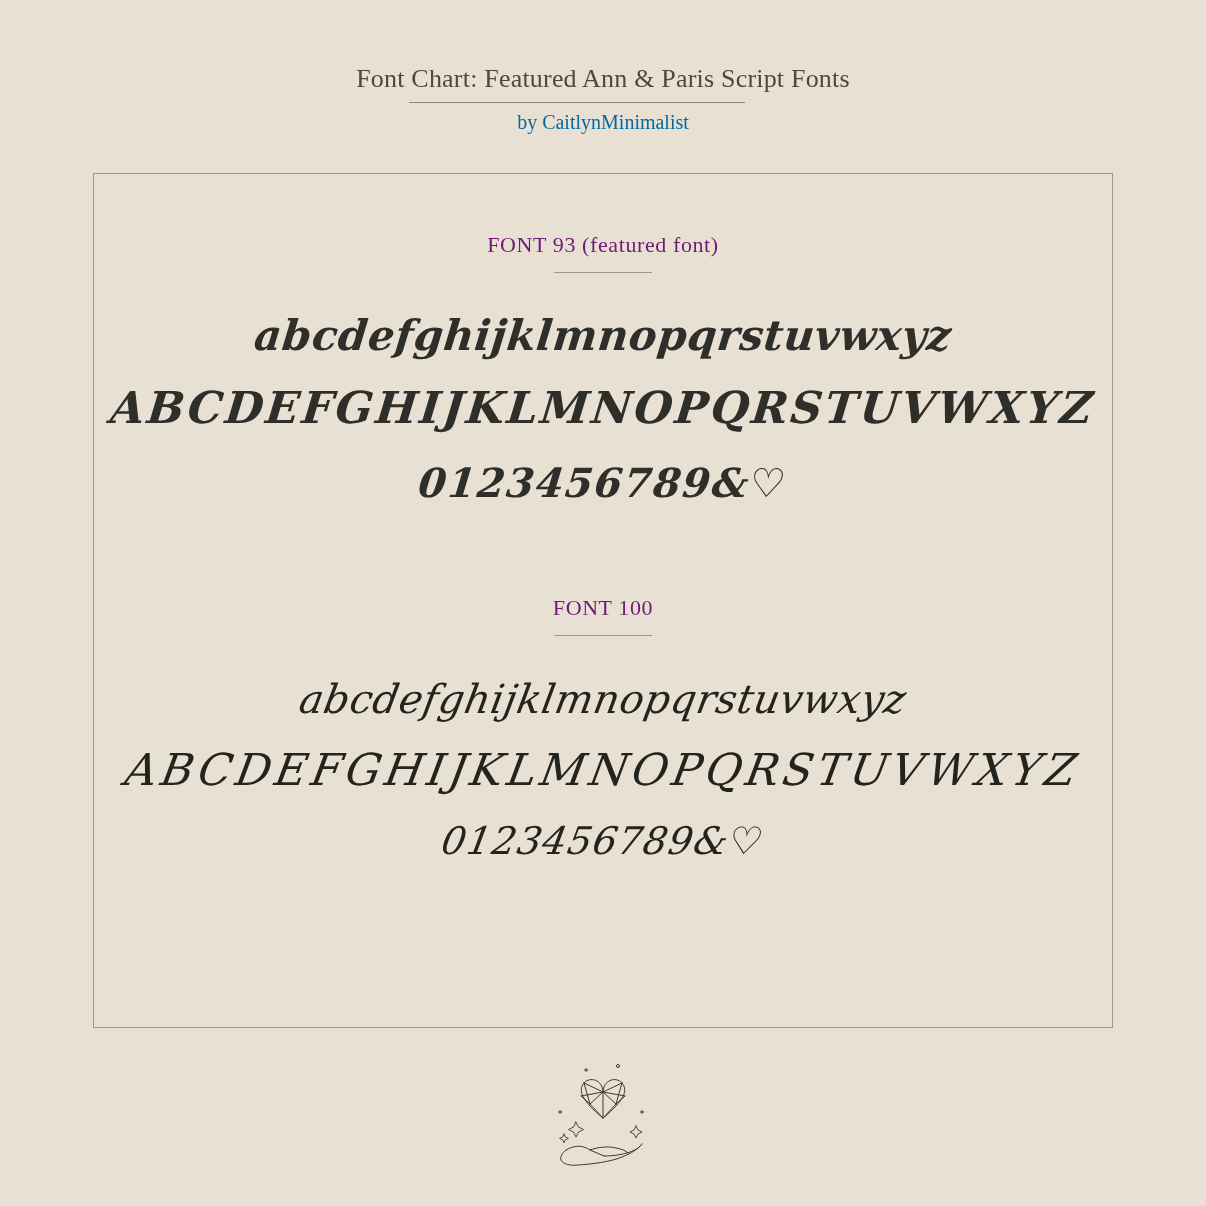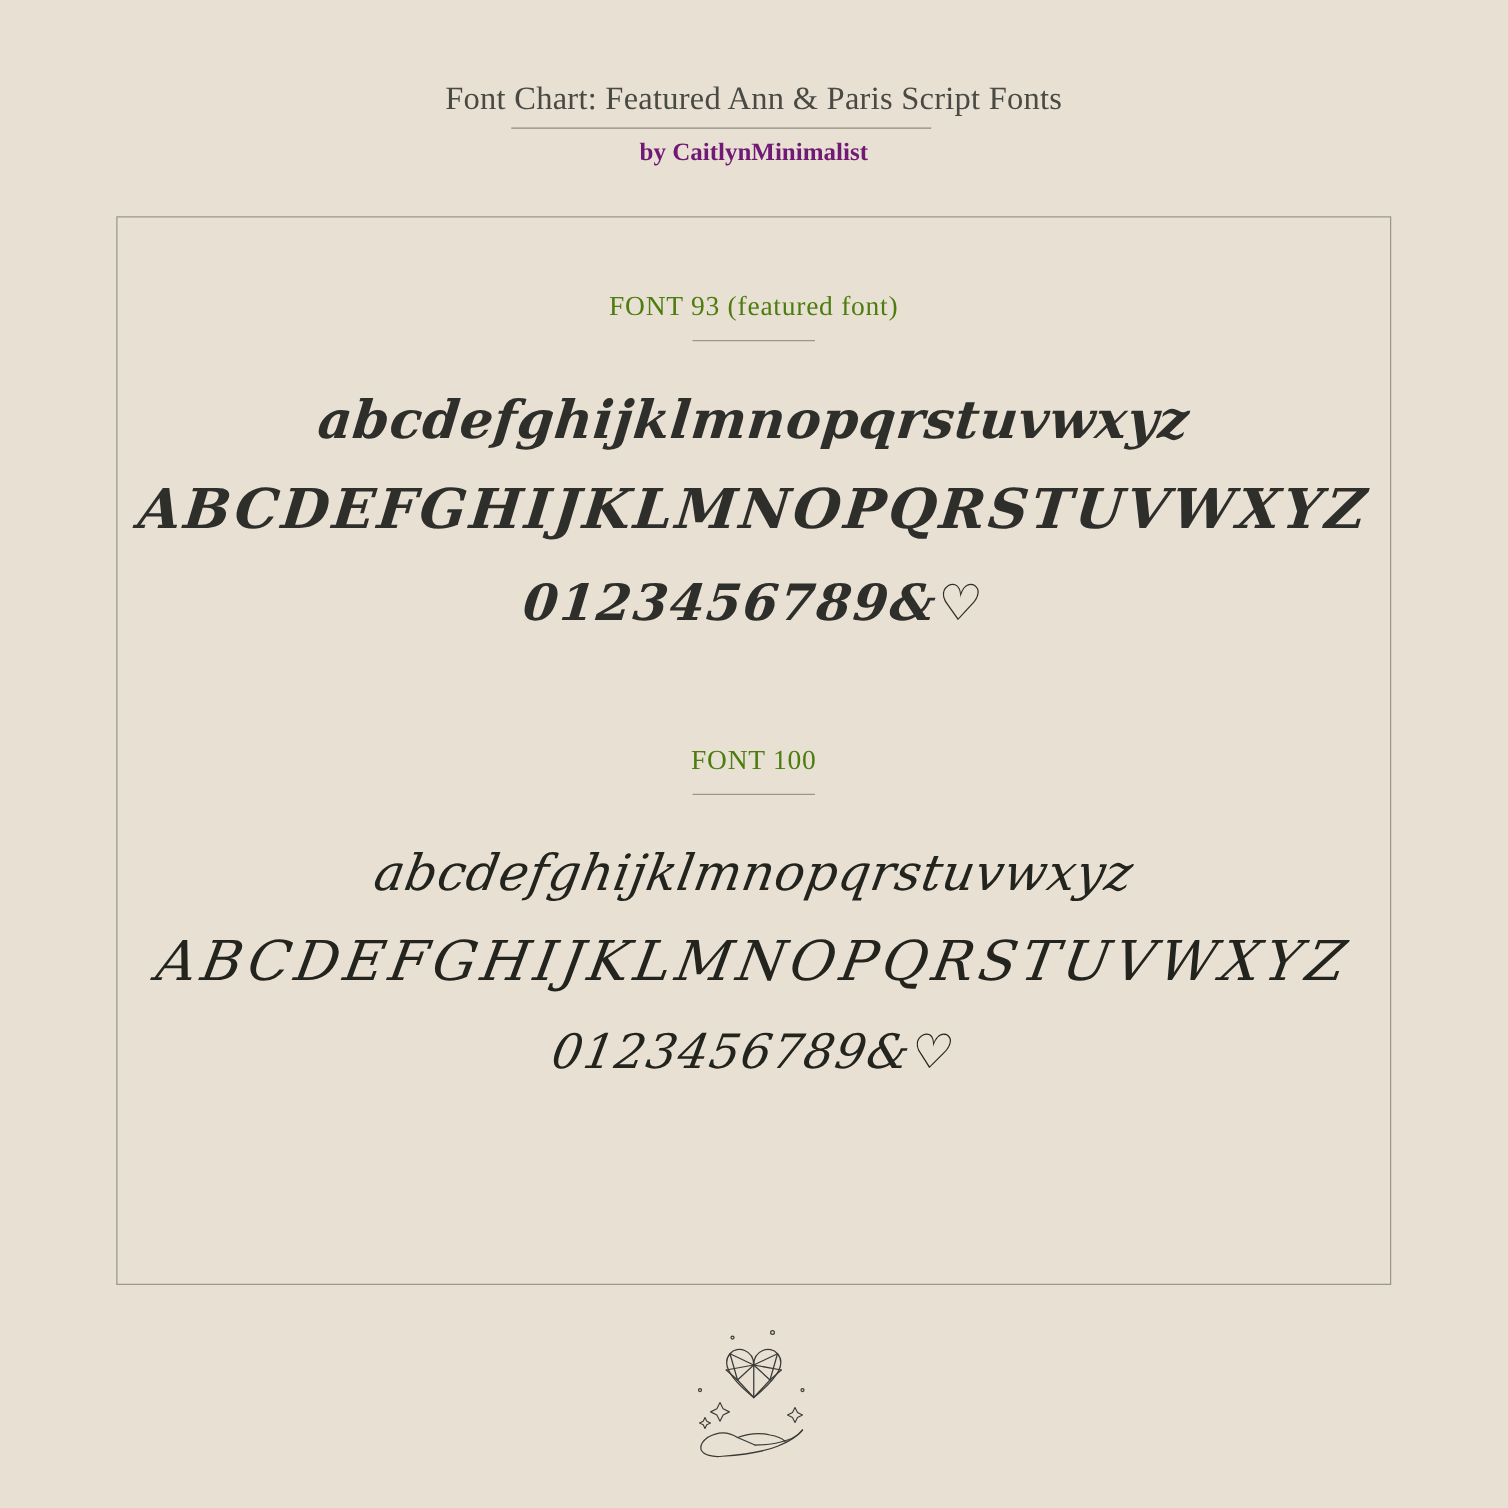--- a/index.html
+++ b/index.html
@@ -39,24 +39,23 @@
     width: 336px;
     height: 1px;
     background: #8d8madd;
     background-color: #8e8a80;
     margin: 6px auto 0 auto;
     position: relative;
     left: -26px;
   }
   .header-sub {
     font-size: 20px;
-    color: #701a75;
+    color: #0369a1;
     margin-top: 8px;
     font-family: "Liberation Serif", serif;
-    font-weight: bold;
   }
 
   
   .chart-box {
     position: absolute;
     left: 93px;
     top: 173px;
     width: 1020px;
     height: 855px;
     border: 1px solid #9b978c;
@@ -66,21 +65,21 @@
   .font-block {
     text-align: center;
     width: 100%;
   }
   .block-1 { margin-top: 58px; }
   .block-2 { margin-top: 89px; }
 
   .font-label {
     font-size: 22px;
     letter-spacing: 0.6px;
-    color: #4d7c0f;
+    color: #701a75;
     font-family: "Liberation Serif", serif;
   }
   .label-rule {
     width: 98px;
     height: 1px;
     background: #9b978c;
     margin: 14px auto 0 auto;
   }
 
   .specimen {

